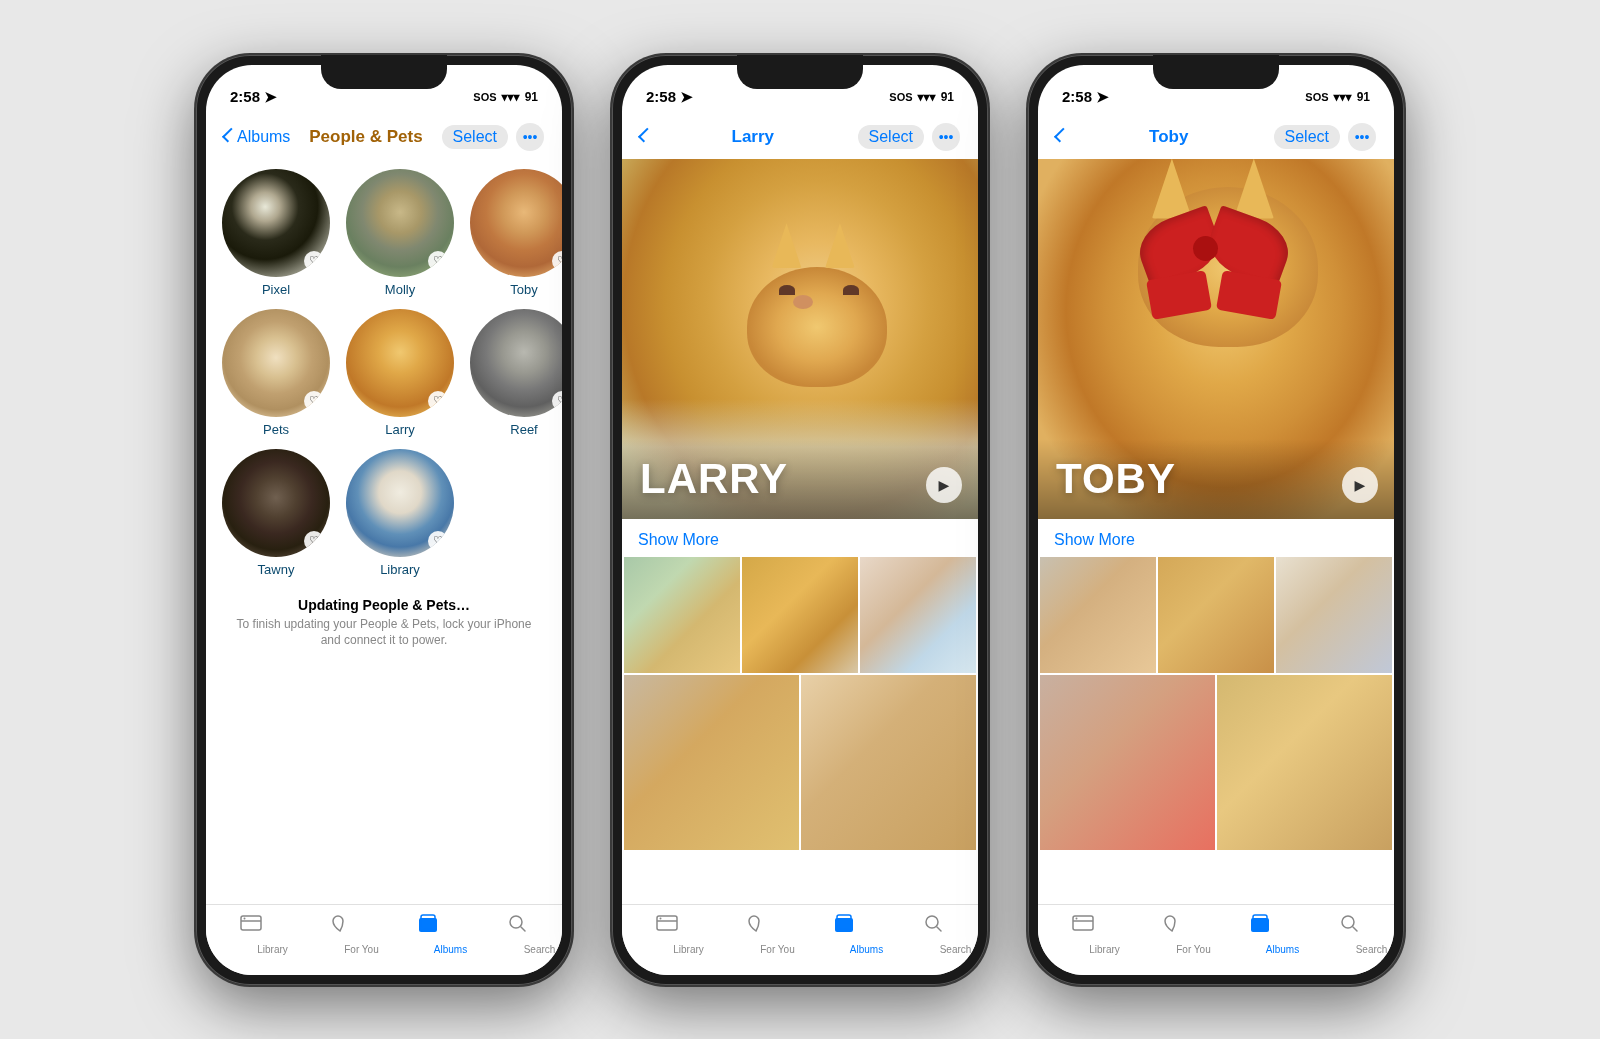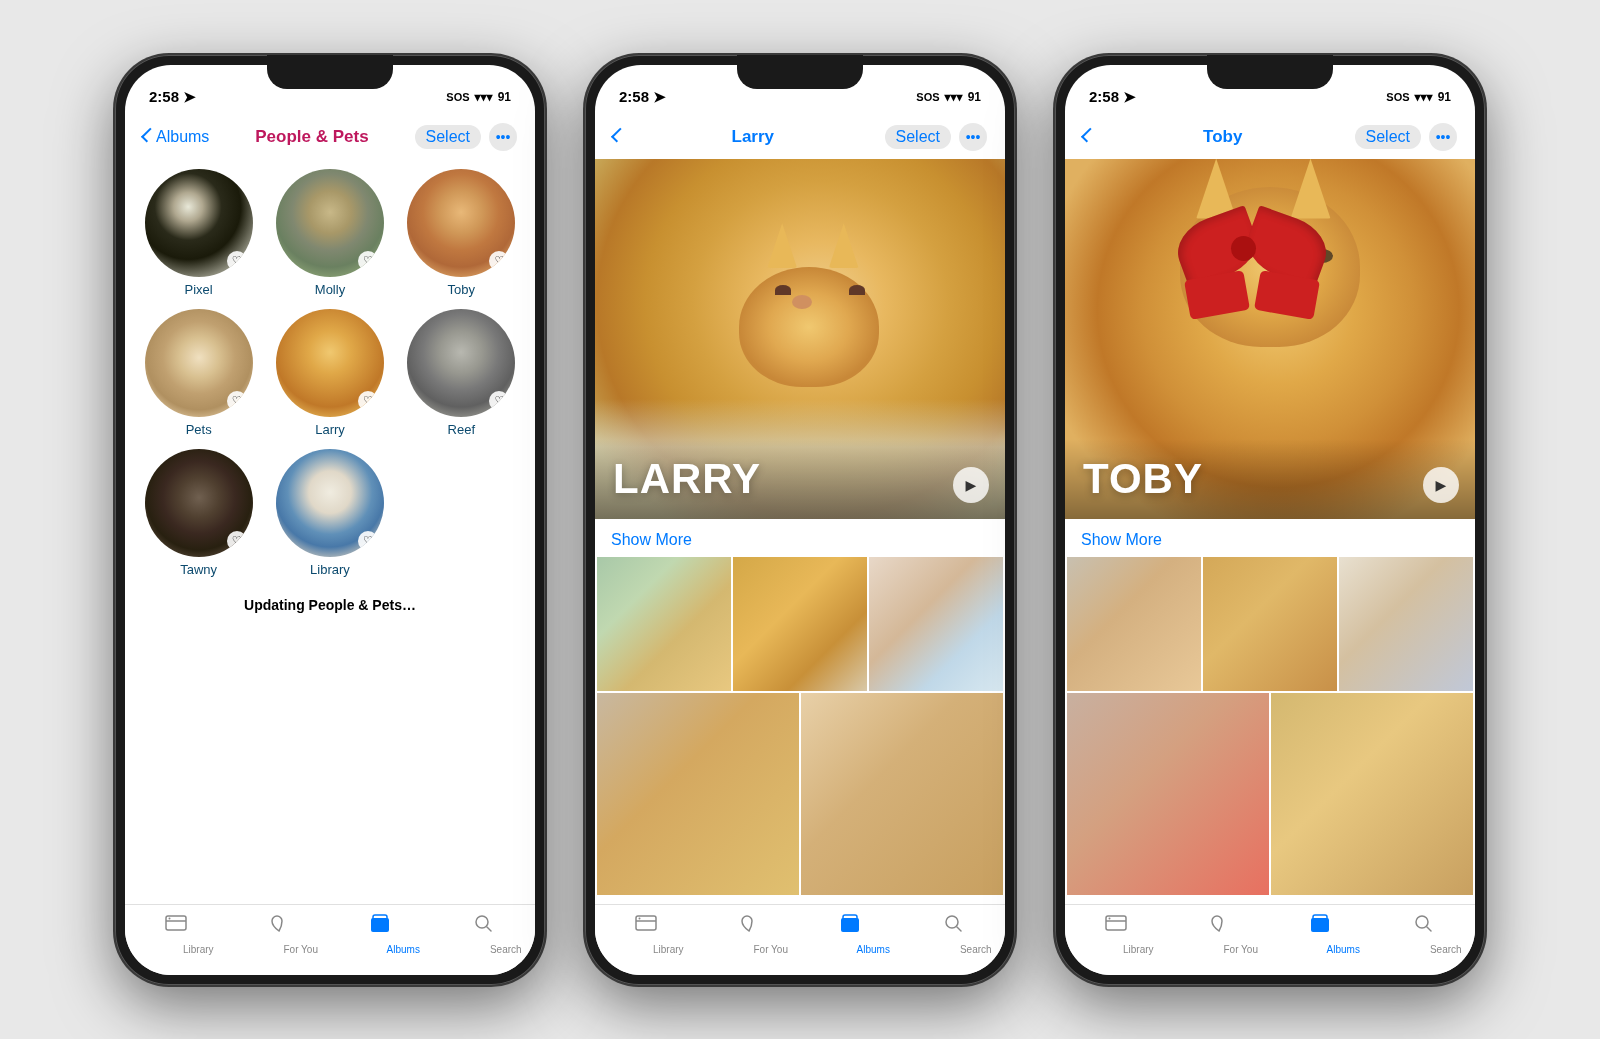--- a/index.html
+++ b/index.html
@@ -9,21 +9,21 @@
       justify-content: center;
       align-items: center;
       width: 1600px;
       height: 1039px;
       font-family: -apple-system, 'SF Pro Display', 'Helvetica Neue', Arial, sans-serif;
       gap: 40px;
     }
 
     
     .phone {
-      width: 430px;
+      width: 376px;
       height: 930px;
       background: #1a1a1a;
       border-radius: 54px;
       position: relative;
       box-shadow: 0 0 0 2px #3a3a3a, 0 20px 60px rgba(0,0,0,0.5), inset 0 0 0 1px #555;
       overflow: hidden;
       flex-shrink: 0;
     }
     .phone-screen {
       position: absolute;
@@ -81,21 +81,21 @@
     .nav-back {
       display: flex;
       align-items: center;
       color: #007aff;
       font-size: 16px;
       gap: 3px;
     }
     .nav-title {
       font-size: 17px;
       font-weight: 600;
-      color: #be185d;
+      color: #a16207;
     }
     .nav-title-blue {
       font-size: 17px;
       font-weight: 600;
       color: #007aff;
     }
     .nav-right {
       display: flex;
       align-items: center;
       gap: 8px;
@@ -336,20 +336,21 @@
         <div class="person-item">
           <div class="person-circle" style="background:radial-gradient(circle at 50% 40%, #f0ece0 0%, #e0d8c8 25%, #6090b8 50%, #4878a8 65%, #d8d0c0 85%);">
             <div class="person-heart">♡</div>
           </div>
           <span class="person-name">Library</span>
         </div>
       </div>
 
       <div class="update-notice">
         <div class="update-notice-title">Updating People &amp; Pets…</div>
+        <div class="update-notice-text">To finish updating your People &amp; Pets, lock your iPhone and connect it to power.</div>
       </div>
     </div>
 
     <div class="tab-bar">
       <div class="tab-item tab-inactive">
         <span class="tab-icon">
           <svg width="22" height="22" viewBox="0 0 22 22" fill="none">
               <rect x="1" y="3" width="20" height="14" rx="2" stroke="#888" stroke-width="1.5"></rect>
               <path d="M1 8h20" stroke="#888" stroke-width="1.5"></path>
               <circle cx="4.5" cy="5.5" r="1" fill="#888"></circle>

